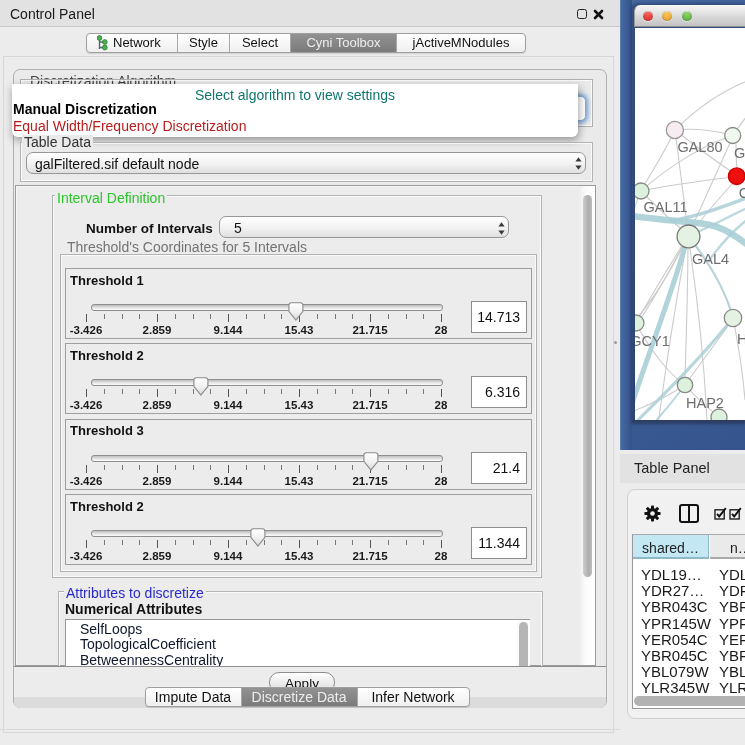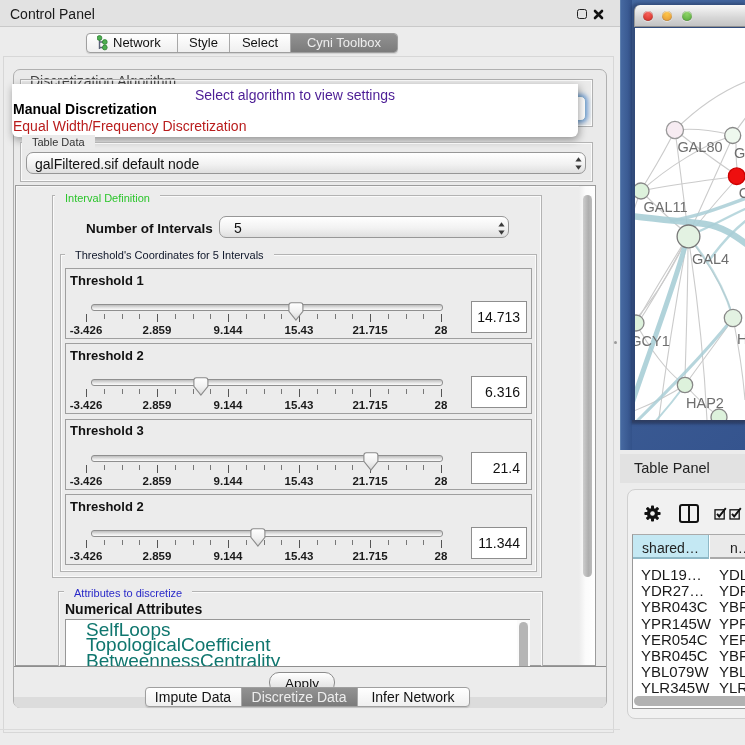--- a/index.html
+++ b/index.html
@@ -1,19 +1,19 @@
 <!DOCTYPE html>
 <html><head><meta charset="utf-8">
 <style>
 * { margin:0; padding:0; box-sizing:border-box; }
 html,body { width:745px; height:745px; overflow:hidden; background:#ececec;
   font-family:"Liberation Sans", sans-serif; -webkit-font-smoothing:antialiased; }
 .abs { position:absolute; }
 .etched { border:1px solid #b3b3b3; box-shadow: inset 0 0 0 1px rgba(255,255,255,.75); }
-.grouplbl { position:absolute; font-size:11px; background:#ececec; padding:0 10px; line-height:14px; }
+.grouplbl { position:absolute; font-size:14px; background:#ececec; padding:0 2px; line-height:14px; }
 .combo { position:absolute; border:1px solid #979797; border-radius:7px;
   background:linear-gradient(#ffffff, #f2f2f2 55%, #dfdfdf); }
 .combo .ct { position:absolute; left:8px; top:2.5px; font-size:14px; color:#111; }
 .tpanel { position:absolute; left:65px; width:467px; height:71px;
   border:1px solid #9f9f9f; background:#ececec; }
 .tlabel { position:absolute; left:4px; top:3.5px; font-weight:bold; font-size:13px; color:#111; }
 .track { position:absolute; left:25px; top:35px; width:352px; height:7px;
   border:1px solid #8f8f8f; border-radius:3px;
   background:linear-gradient(#bdbdbd, #e8e8e8 60%, #fbfbfb); }
 .mt { position:absolute; top:45px; width:1px; height:5px; background:#777; }
@@ -44,30 +44,31 @@
 <div style="width:91px;padding-left:10px;justify-content:flex-start">
 <svg width="11" height="16" viewBox="0 0 11 16" style="margin-right:5px">
 <path d="M2.5,4 L2.5,14 M2.5,7 L7,7 M2.5,12.5 L7,12.5" stroke="#5a6277" stroke-width="1.4" fill="none"></path>
 <circle cx="2.5" cy="3" r="2.4" fill="#4caf50" stroke="#2e7d32" stroke-width="0.8"></circle>
 <circle cx="7.8" cy="7" r="2.4" fill="#4caf50" stroke="#2e7d32" stroke-width="0.8"></circle>
 <circle cx="7.8" cy="12.5" r="2.4" fill="#4caf50" stroke="#2e7d32" stroke-width="0.8"></circle>
 </svg>Network</div>
 <div style="width:52px">Style</div>
 <div style="width:61px">Select</div>
 <div class="sel" style="width:106px">Cyni Toolbox</div>
+<div style="width:128px">jActiveMNodules</div>
 </div>
 <div class="abs" style="left:13px;top:69px;width:594px;height:639px;border:1px solid #b0b0b0;border-radius:7px;background:#eaeaea"></div>
 <div class="abs" style="left:14px;top:696.5px;width:592px;height:11px;background:#dcdcdc;border-radius:0 0 6px 6px"></div>
 <div class="abs" style="left:30px;top:73px;font-size:14px;color:#444">Discretization Algorithm</div>
 <div class="abs etched" style="left:20px;top:79px;width:573px;height:48px;border-color:#b0b0b0"></div>
 <div class="abs" style="left:26px;top:96px;width:560px;height:25px;border-radius:5px;background:#fff;
  border:1.5px solid #85aed1; box-shadow:0 0 4px 2px rgba(100,150,210,.85)"></div>
 <div class="abs" style="left:12px;top:84px;width:566px;height:53px;background:#ffffff;
  border-radius:0 0 6px 6px; box-shadow:1px 3px 9px rgba(0,0,0,.38);"></div>
-<div class="abs" style="left:12px;top:87px;width:566px;text-align:center;font-size:14px;color:#4c1d95">Select algorithm to view settings</div>
+<div class="abs" style="left:12px;top:87px;width:566px;text-align:center;font-size:14px;color:#0f766e">Select algorithm to view settings</div>
 <div class="abs" style="left:13px;top:100.5px;font-size:14px;font-weight:bold;color:#000">Manual Discretization</div>
 <div class="abs" style="left:13px;top:117.5px;font-size:14px;color:#b91c1c">Equal Width/Frequency Discretization</div>
 <div class="abs etched" style="left:20px;top:142px;width:573px;height:40px"></div>
 <div class="grouplbl" style="left:22px;top:135px;color:#333;background:#eaeaea">Table Data</div>
 <div class="combo" style="left:26px;top:152px;width:560px;height:22px">
 <div class="ct">galFiltered.sif default node</div>
   </div>
 <svg style="position:absolute;left:574.5px;top:157px" width="7" height="13" viewBox="0 0 7 13">
 <path d="M 3.5,0.2 L 6.6,4.4 L 0.4,4.4 Z" fill="#3a3a3a"></path>
 <path d="M 3.5,12.8 L 6.6,8.6 L 0.4,8.6 Z" fill="#3a3a3a"></path>
@@ -82,21 +83,21 @@
 <div class="grouplbl" style="left:55px;top:190.5px;color:#2cc52c;background:#ececec">Interval Definition</div>
 <div class="abs" style="left:86px;top:220.5px;font-size:13.5px;font-weight:bold;color:#111">Number of Intervals</div>
 <div class="combo" style="left:219px;top:216px;width:290px;height:21.5px">
     <div class="ct" style="left:14px">5</div>
   </div>
 <svg style="position:absolute;left:497.5px;top:221.5px" width="7" height="13" viewBox="0 0 7 13">
 <path d="M 3.5,0.2 L 6.6,4.4 L 0.4,4.4 Z" fill="#3a3a3a"></path>
 <path d="M 3.5,12.8 L 6.6,8.6 L 0.4,8.6 Z" fill="#3a3a3a"></path>
 </svg>
 <div class="abs etched" style="left:60px;top:253.5px;width:477px;height:318px"></div>
-<div class="grouplbl" style="left:65px;top:248px;color:#0f172a;background:#ececec">Threshold's Coordinates for 5 Intervals</div>
+<div class="grouplbl" style="left:65px;top:240px;color:#737373;background:#ececec">Threshold's Coordinates for 5 Intervals</div>
 <div class="tpanel" style="top:268.0px">
     <div class="tlabel">Threshold 1</div>
     <div class="track"></div>
     <div class="mt" style="left:37.75px"></div>
     <div class="mt" style="left:55.50px"></div>
     <div class="mt" style="left:73.25px"></div>
     <div class="mt" style="left:108.75px"></div>
     <div class="mt" style="left:126.50px"></div>
     <div class="mt" style="left:144.25px"></div>
     <div class="mt" style="left:179.75px"></div>
@@ -255,21 +256,21 @@
         <stop offset="0.55" stop-color="#f0f0f0"></stop>
         <stop offset="1" stop-color="#d8d8d8"></stop>
       </linearGradient>
     </defs>
 <path d="M 3.4,0.7 L 12.4,0.7 Q 14.9,0.7 14.9,3.2 L 14.9,9.3 L 7.9,18 L 0.9,9.3 L 0.9,3.2 Q 0.9,0.7 3.4,0.7 Z" fill="url(#tg258527)" stroke="#8a8a8a" stroke-width="1.1"></path>
 </svg>
 <div class="abs etched" style="left:58px;top:591px;width:485px;height:78px"></div>
 <div class="grouplbl" style="left:64px;top:586px;color:#2929c8;background:#ececec">Attributes to discretize</div>
 <div class="abs" style="left:65px;top:601px;font-size:14px;font-weight:bold;color:#111">Numerical Attributes</div>
 <div class="abs" style="left:65px;top:619px;width:465px;height:50px;background:#fff;border:1px solid #979797;overflow:hidden">
-<div style="font-size:19px;color:#0f766e;padding-left:20px;line-height:15.4px;padding-top:2px">SelfLoops<br>TopologicalCoefficient<br>BetweennessCentrality</div>
+<div style="font-size:14px;color:#0f172a;padding-left:14px;line-height:15.4px;padding-top:2px">SelfLoops<br>TopologicalCoefficient<br>BetweennessCentrality</div>
 </div>
 <div class="abs" style="left:516.5px;top:620px;width:13px;height:48px;background:#fbfbfb"></div>
 <div class="abs" style="left:518.5px;top:622px;width:9px;height:60px;border-radius:4.5px;background:#b5b5b5"></div>
 <div class="abs" style="left:14px;top:666px;width:592px;height:31px;background:#ececec;border-top:1px solid #8e8e8e"></div>
 <div class="abs" style="left:269px;top:672px;width:66px;height:20.5px;border:1px solid #8c8c8c;border-radius:10px;
  background:linear-gradient(#ffffff,#e9e9e9 60%,#dedede);text-align:center;font-size:13.5px;color:#111;padding-top:2.5px">Apply</div>
 <div class="seg" style="left:144.5px;top:687px;font-size:14px">
 <div style="width:96px">Impute Data</div>
 <div class="sel" style="width:116px">Discretize Data</div>
 <div style="width:111px">Infer Network</div>

